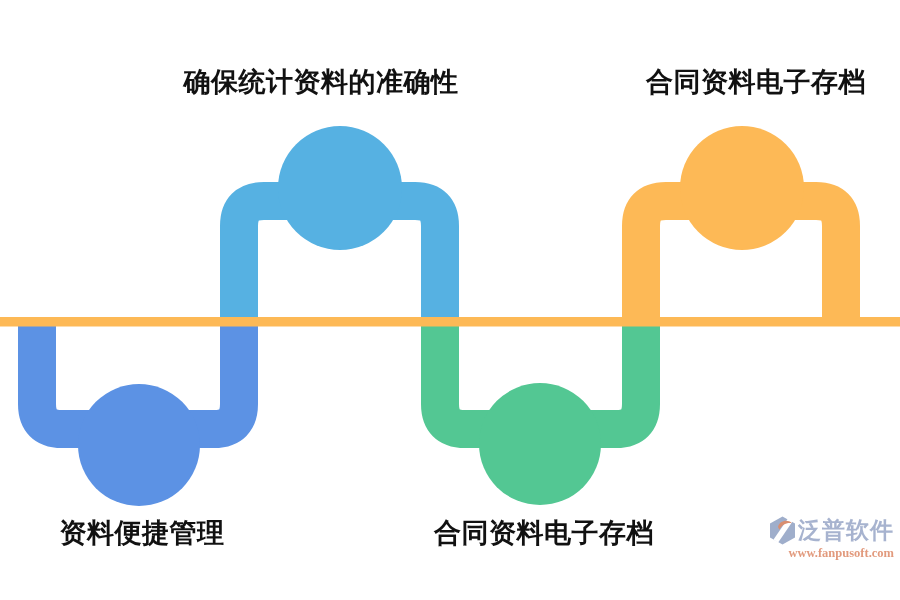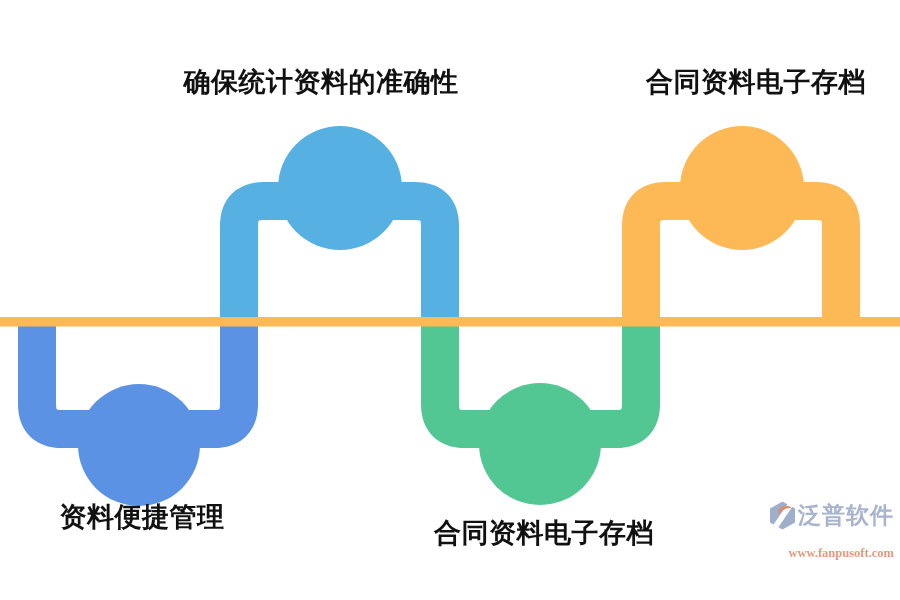--- a/index.html
+++ b/index.html
@@ -16,21 +16,21 @@
     position: absolute;
     transform: translateX(-50%);
     font-size: 27px;
     font-weight: 700;
     color: #111111;
     white-space: nowrap;
     letter-spacing: 0.5px;
   }
   .label-top-left     { left: 321px; top: 64px; }
   .label-top-right    { left: 756px; top: 64px; }
-  .label-bottom-left  { left: 142px; top: 499px; }
+  .label-bottom-left  { left: 142px; top: 515px; }
   .label-bottom-center{ left: 544px; top: 515px; }
   .watermark {
     position: absolute;
     right: 6px;
     bottom: 7px;
     display: flex;
     flex-direction: column;
     align-items: flex-end;
   }
   .watermark-row {
@@ -46,21 +46,21 @@
     color: #A7B3CF;
     white-space: nowrap;
     letter-spacing: 1px;
   }
   .watermark-url {
     font-family: "Liberation Serif", serif;
     font-size: 12.5px;
     font-weight: 700;
     color: #E29A7D;
     white-space: nowrap;
-    margin-top: 16px;
+    margin-top: 1px;
   }
 </style>
 </head>
 <body>
 
 <div class="stage">
 
   <svg class="wave-svg" width="900" height="600" viewBox="0 0 900 600">
 
     <path d="M 37 318 L 37 404 Q 37 429 62 429 L 214 429 Q 239 429 239 404 L 239 318" fill="none" stroke-width="38" stroke-linecap="butt" stroke="#5C92E4"></path>

